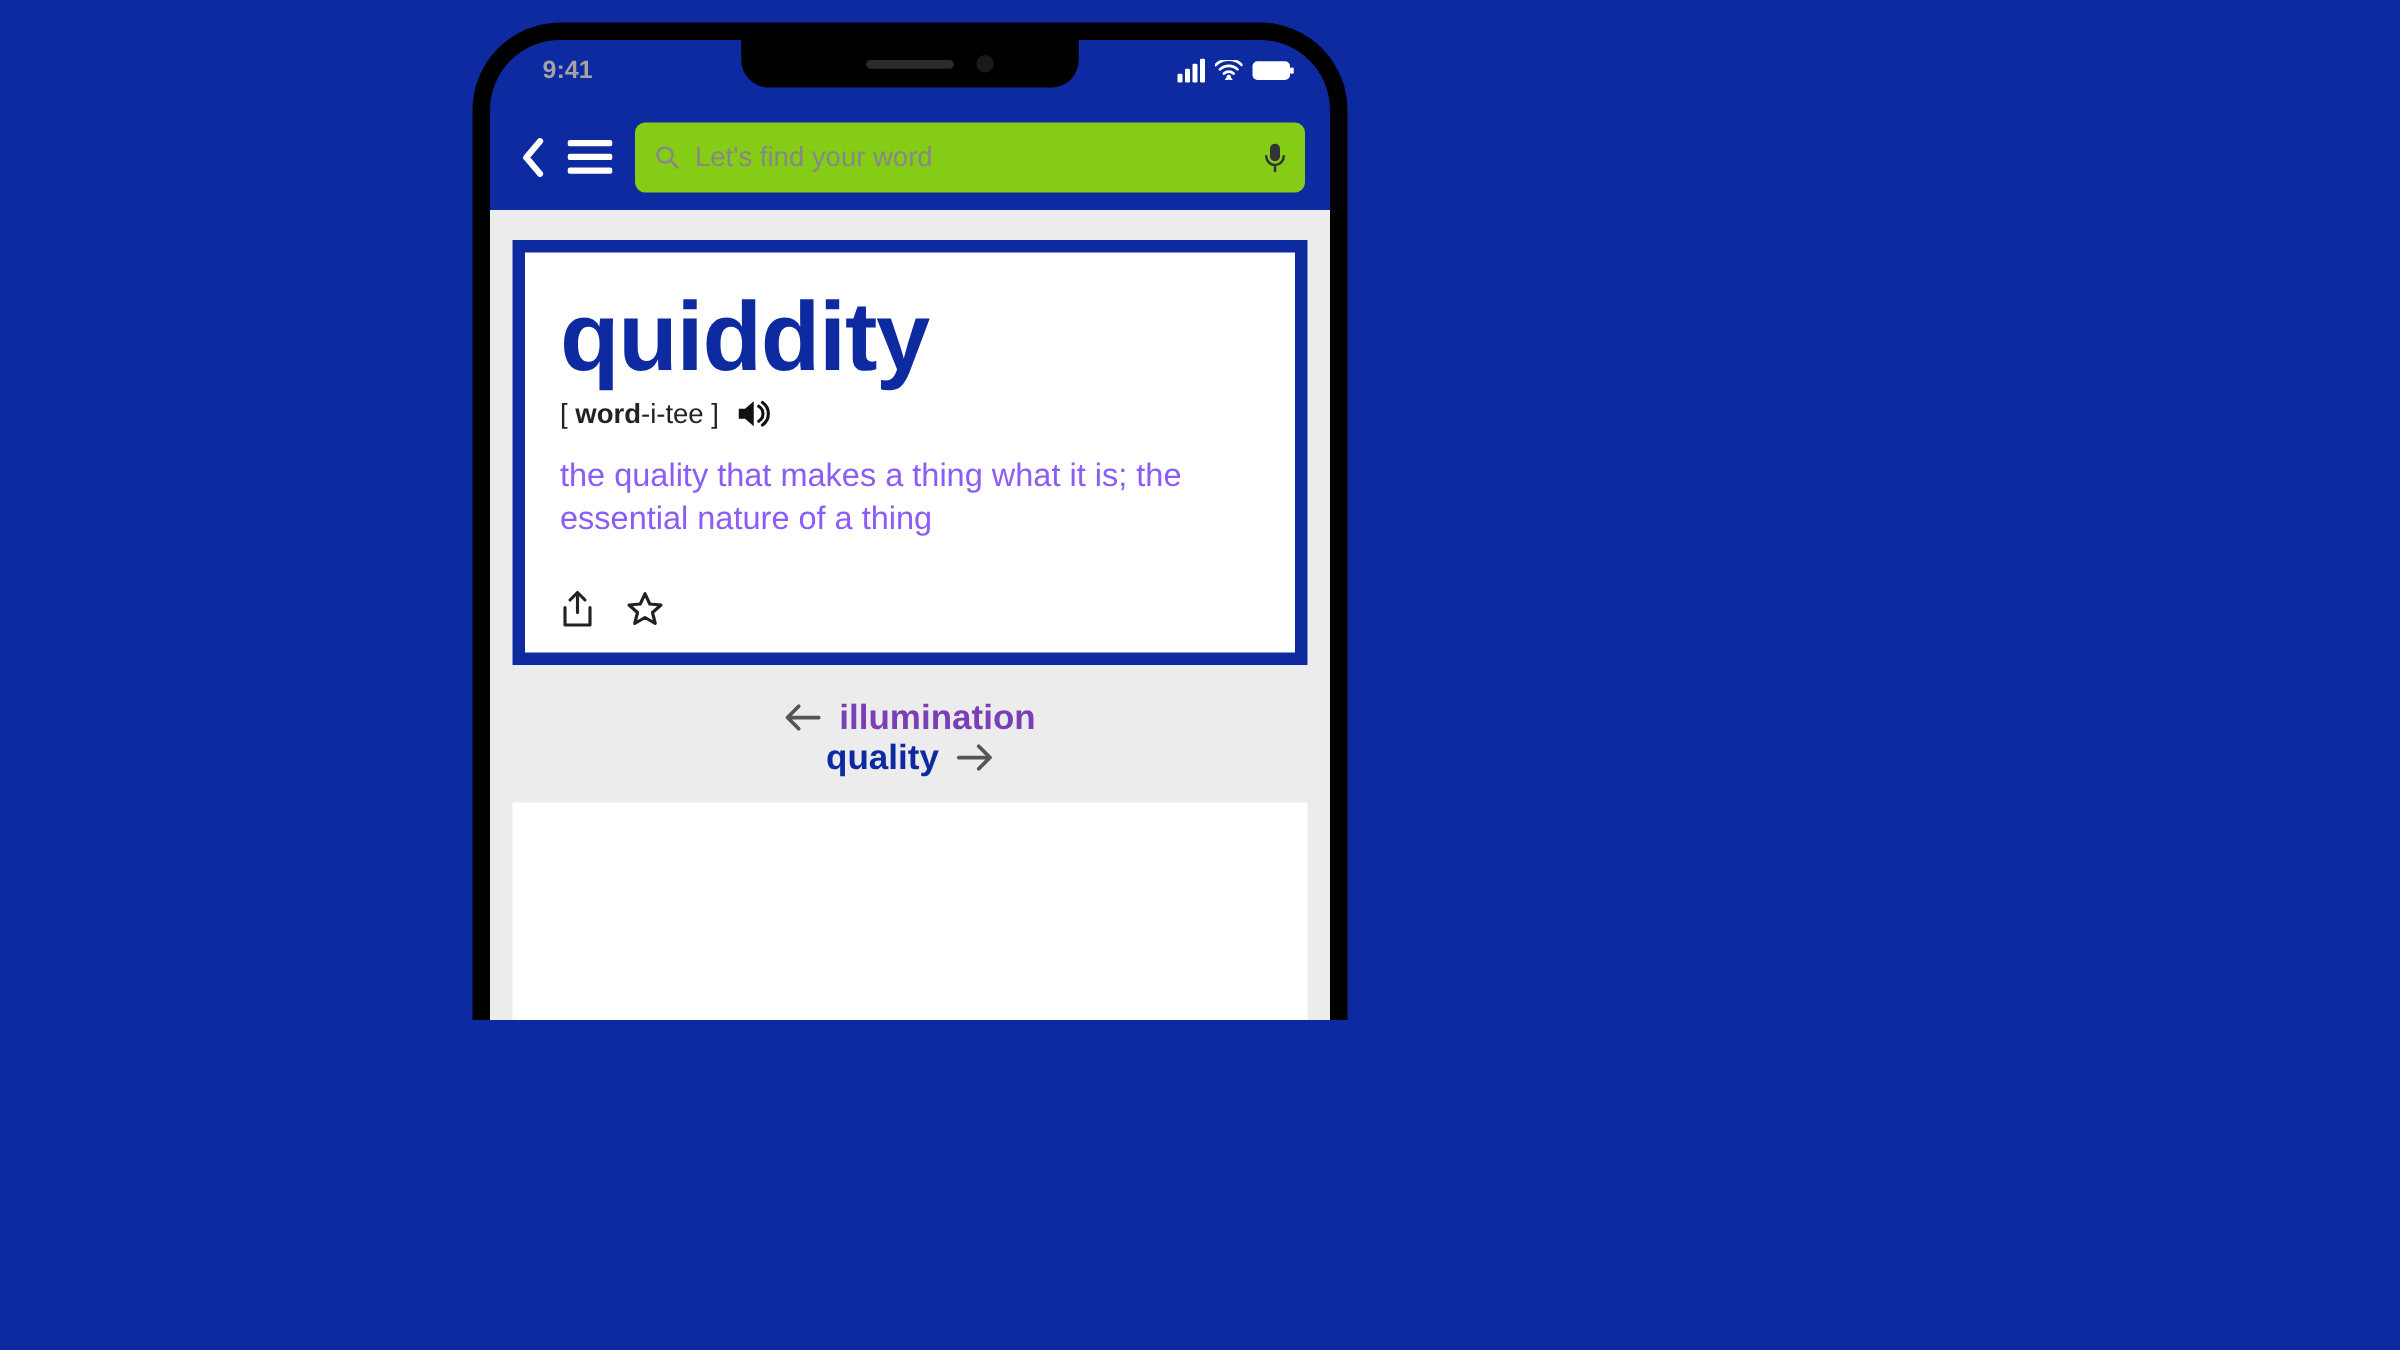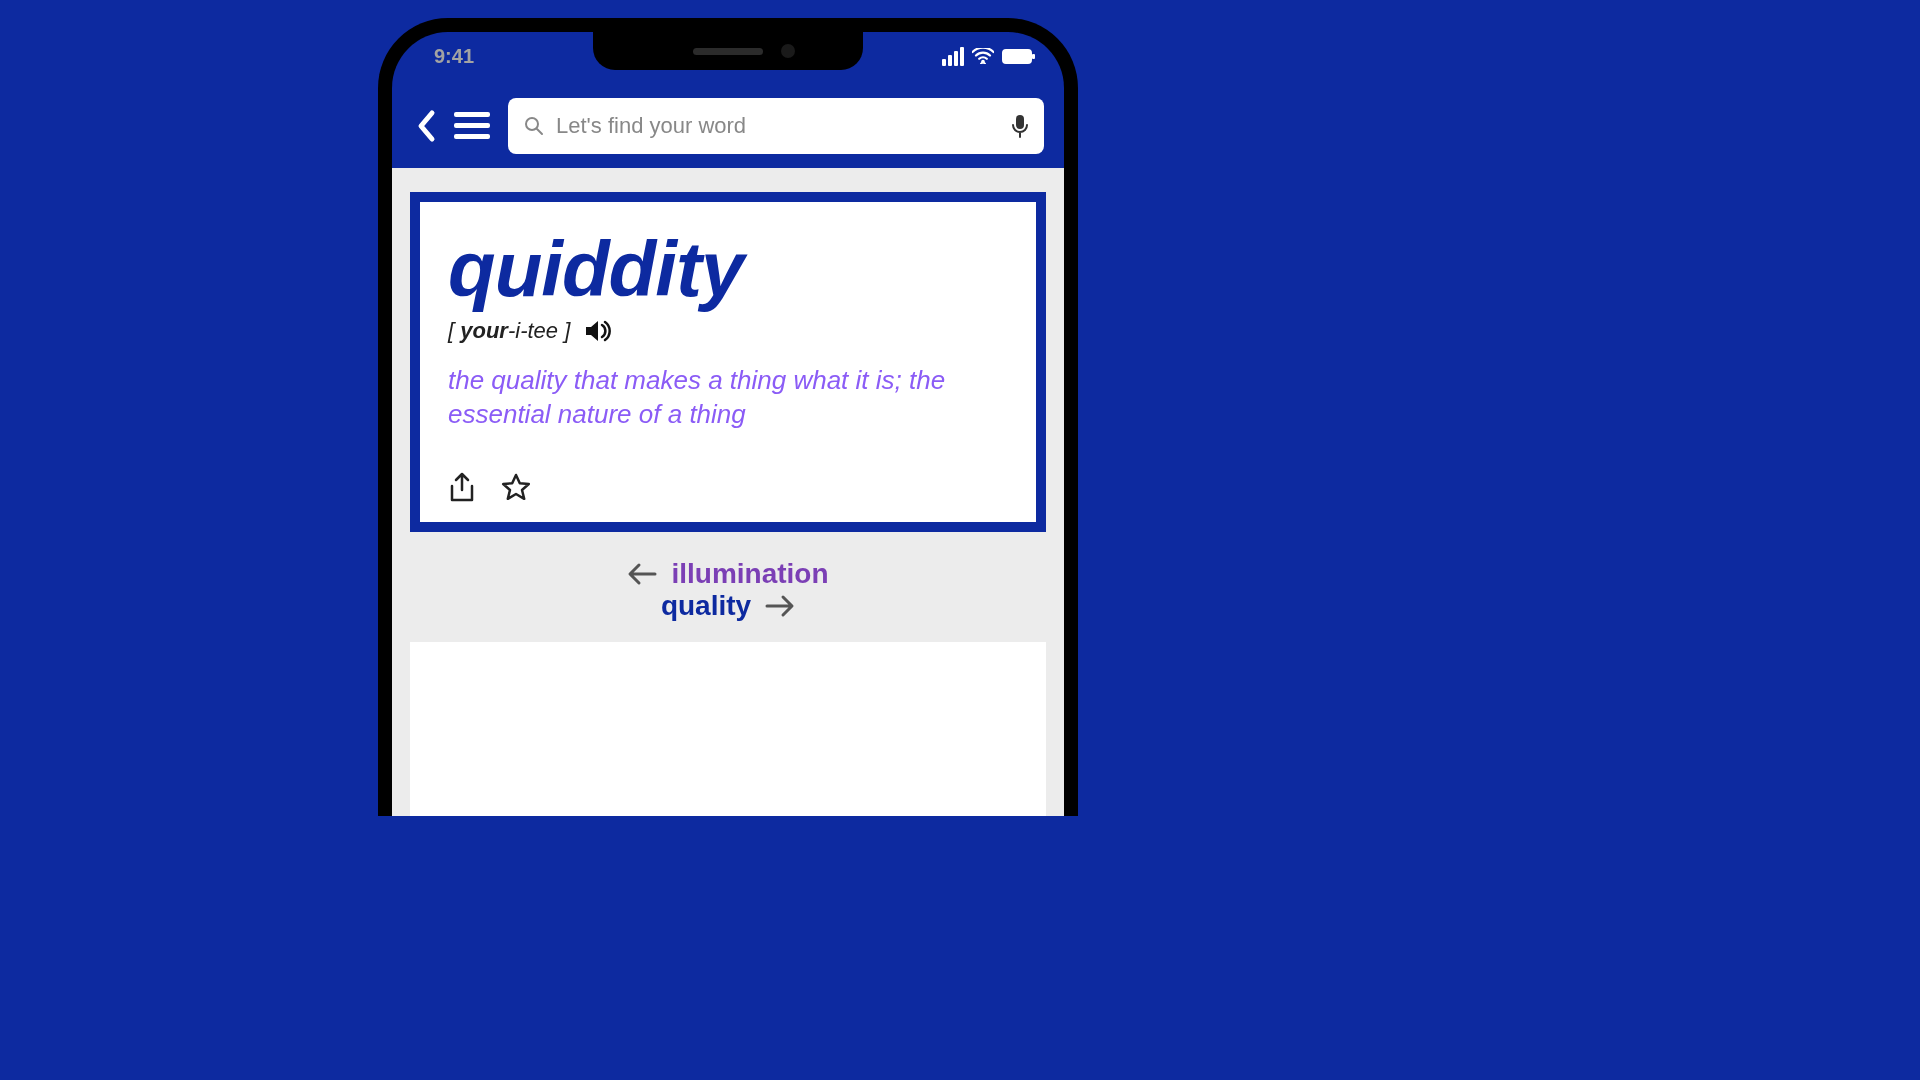--- a/index.html
+++ b/index.html
@@ -90,21 +90,21 @@
     content:''; position:absolute; right:-5px; top:3px; width:3px; height:5px; background:#fff; border-radius:1px;
   }
   .app-header {
     display: flex;
     align-items: center;
     gap: 18px;
     padding: 18px 20px 14px 24px;
   }
   .search-box {
     flex: 1;
-    background: #ffffff;
+    background: #84cc16;
     border-radius: 8px;
     height: 56px;
     display: flex;
     align-items: center;
     padding: 0 16px;
     gap: 12px;
   }
   .search-box input {
     flex: 1;
     border: none;
@@ -124,21 +124,20 @@
   }
   .content {
     background: #ececec;
     min-height: 800px;
     padding: 24px 18px;
   }
   .card {
     background: #fff;
     border: 10px solid #0d2aa0;
     padding: 28px 24px 18px 28px;
-    font-style: italic;
   }
   .word {
     color: #0d2aa0;
     font-size: 78px;
     font-weight: 800;
     letter-spacing: -1px;
     line-height: 1;
   }
   .pron-row {
     display: flex;
@@ -231,21 +230,21 @@
           <path d="M1 11 a7 7 0 0 0 14 0 M8 18 v5" stroke="#333" stroke-width="2" fill="none" stroke-linecap="round"></path>
         </svg>
       </div>
     </div>
 
 
     <div class="content">
       <div class="card">
         <div class="word">quiddity</div>
         <div class="pron-row">
-          <span><span>[ </span><b>your</b><span>-i-tee ]</span></span>
+          <span><span>[ </span><b>word</b><span>-i-tee ]</span></span>
           <svg width="28" height="26" viewBox="0 0 28 26">
             <path d="M2 9 h5 l7 -6 v20 l-7 -6 h-5 z" fill="#111"></path>
             <path d="M18 7 a7 7 0 0 1 0 12 M21 4 a11 11 0 0 1 0 18" stroke="#111" stroke-width="2.5" fill="none" stroke-linecap="round"></path>
           </svg>
         </div>
         <div class="definition">the quality that makes a thing what it is; the essential nature of a thing</div>
         <div class="card-actions">
           <svg width="28" height="32" viewBox="0 0 28 32">
             <path d="M14 2 v16 M8 8 l6 -6 l6 6" stroke="#222" stroke-width="2.5" fill="none" stroke-linecap="round" stroke-linejoin="round"></path>
             <path d="M4 14 v14 h20 v-14" stroke="#222" stroke-width="2.5" fill="none" stroke-linecap="round" stroke-linejoin="round"></path>

